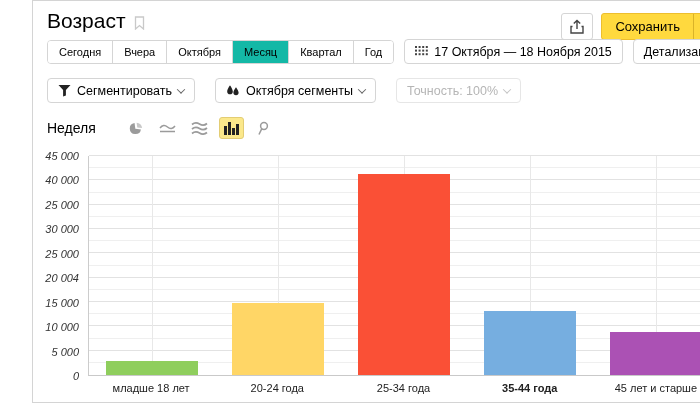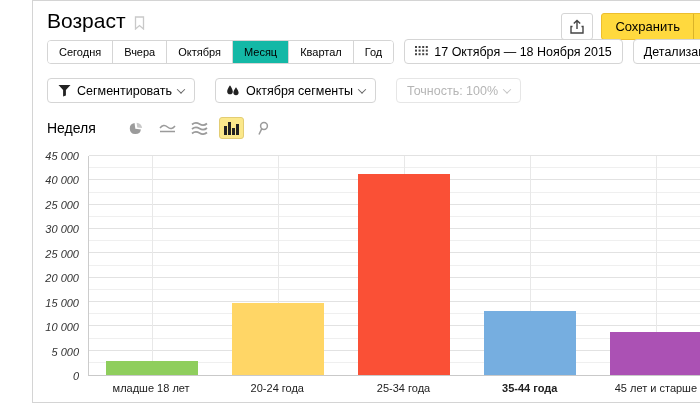--- a/index.html
+++ b/index.html
@@ -199,21 +199,21 @@
       </div>
     </div>
   </div>
 
   <div class="chart">
     <div class="yaxis">
         <div class="ytick" style="bottom: 0%;">0</div>
         <div class="ytick" style="bottom: 11.1111%;">5 000</div>
         <div class="ytick" style="bottom: 22.2222%;">10 000</div>
         <div class="ytick" style="bottom: 33.3333%;">15 000</div>
-        <div class="ytick" style="bottom: 44.4444%;">20 000</div>
+        <div class="ytick" style="bottom: 44.4444%;">20 004</div>
         <div class="ytick" style="bottom: 55.5556%;">25 000</div>
         <div class="ytick" style="bottom: 66.6667%;">30 000</div>
         <div class="ytick" style="bottom: 77.7778%;">25 000</div>
         <div class="ytick" style="bottom: 88.8889%;">40 000</div>
         <div class="ytick" style="bottom: 100%;">45 000</div>
       </div>
     <div class="plot">
         <div class="gridline h minor" style="bottom: 5.55556%;"></div>
         <div class="gridline h major" style="bottom: 11.1111%;"></div>
         <div class="gridline h minor" style="bottom: 16.6667%;"></div>

